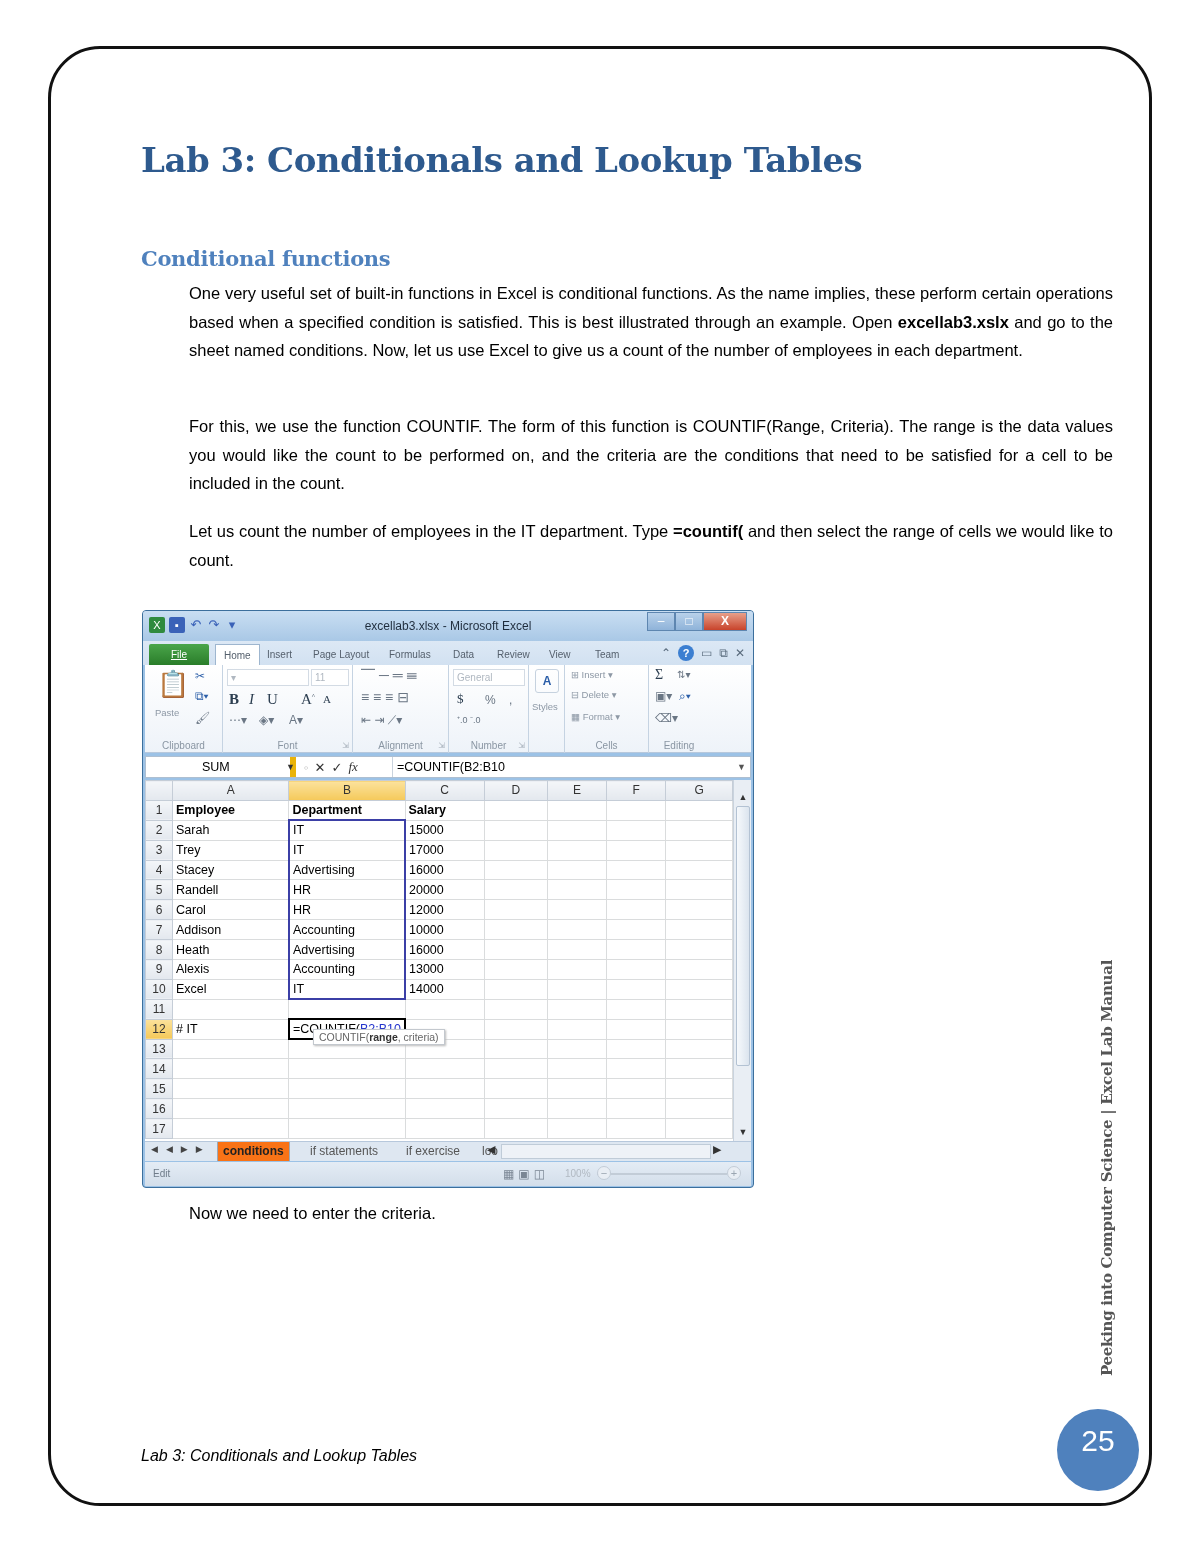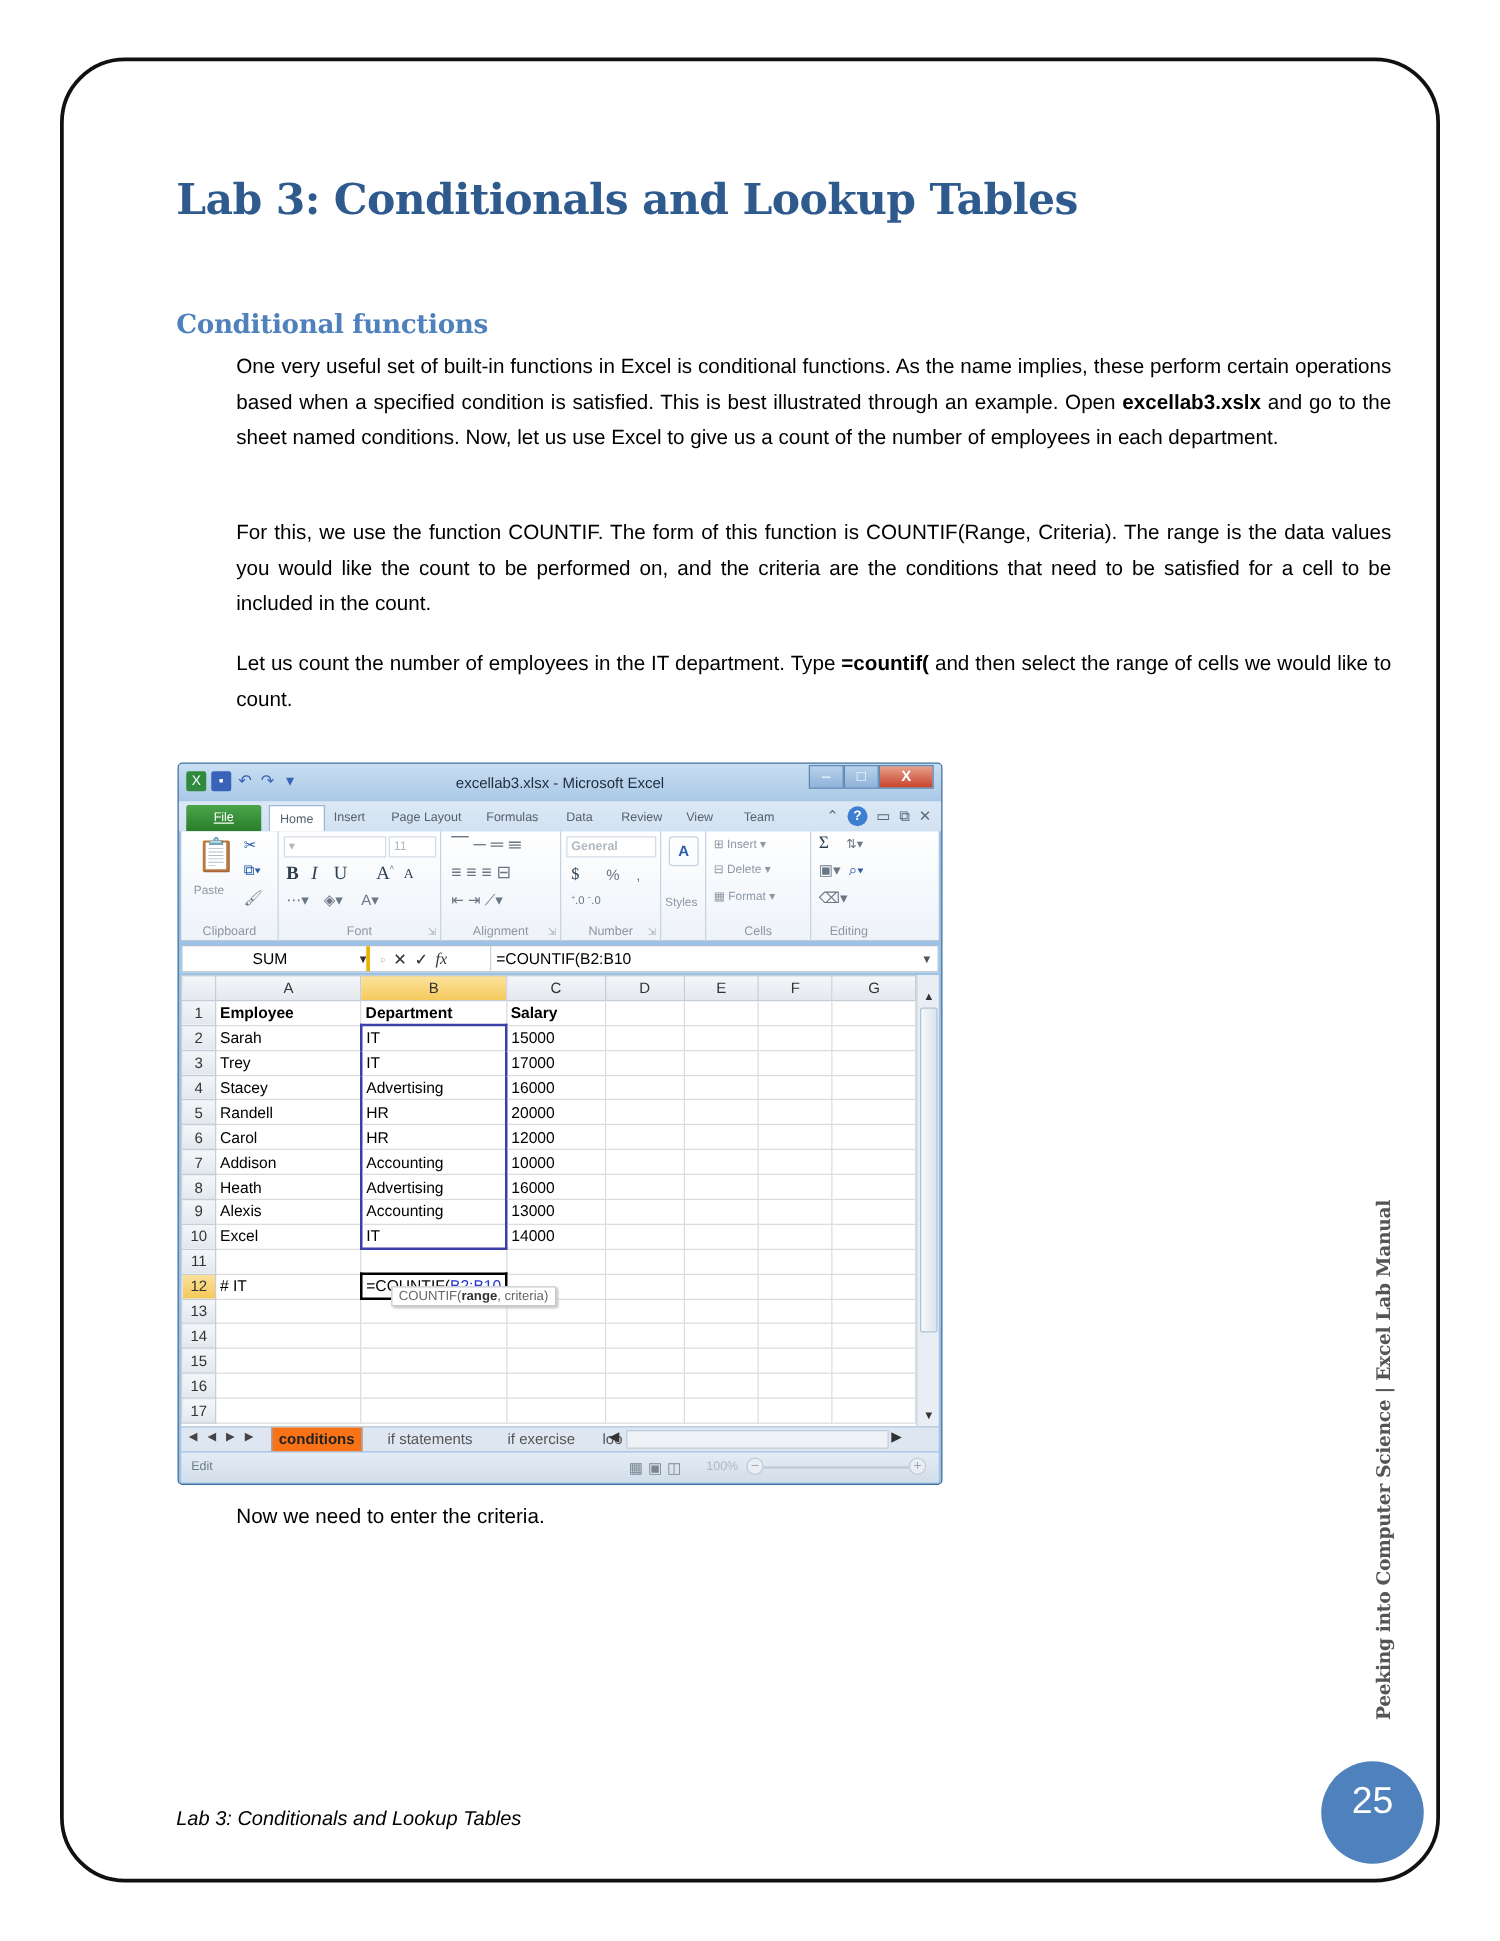--- a/index.html
+++ b/index.html
@@ -70,21 +70,21 @@
   .gl-launcher { position: absolute; right: 3px; bottom: 3px; font-size: 8px; color: #a0aab5; }
   .ricon { position: absolute; font-size: 12px; color: #6a7684; }
   .ricon.dark { color: #2c3e50; font-family: "Liberation Serif", serif; font-size: 15px; }
   .rtext { position: absolute; font-size: 9.5px; color: #8d98a5; }
   .combo { position: absolute; height: 17px; border: 1px solid #d3dbe4; background: #fff; font-size: 10px; color: #b0b8c1; line-height: 15px; padding-left: 3px; }
 
   .xl-formulabar {
     position: absolute; left: 2px; top: 145px; width: 606px; height: 22px;
     background: #fff; border: 1px solid #aebfd1;
   }
-  .namebox { position: absolute; left: 0; top: 0; width: 150px; height: 20px; font-size: 12.5px; line-height: 20px; padding-left: 56px; color: #000; border-right: 3px solid #eab308; }
+  .namebox { position: absolute; left: 0; top: 0; width: 150px; height: 20px; font-size: 12.5px; line-height: 20px; padding-left: 56px; color: #000; border-right: 6px solid #eab308; }
   .nb-arrow { position: absolute; left: 140px; top: 0; font-size: 9px; line-height: 20px; color: #333; }
   .fx-btns { position: absolute; left: 158px; top: 0; height: 20px; display: flex; gap: 6px; align-items: center; font-size: 13px; color: #333; }
   .fx-btns .fx { font-style: italic; font-family: "Liberation Serif", serif; font-size: 13px; }
   .formula { position: absolute; left: 246px; top: 0; height: 20px; line-height: 20px; font-size: 12.5px; border-left: 1px solid #c9d3de; padding-left: 4px; }
   .fb-expand { position: absolute; right: 4px; top: 0; font-size: 9px; line-height: 20px; color: #555; }
 
   .grid-wrap { position: absolute; left: 2px; top: 169px; width: 588px; height: 361px; background: #fff; }
   table.grid { border-collapse: collapse; table-layout: fixed; font-size: 12.5px; }
   table.grid td, table.grid th { height: 19.9px; border: 1px solid #dadcdd; padding: 0 3px; white-space: nowrap; overflow: hidden; }
   table.grid th { background: linear-gradient(#f4f6f9, #e3e8ee); font-weight: normal; color: #333; text-align: center; border-color: #c5cdd7; font-size: 12px; }
@@ -206,31 +206,31 @@
       <span class="gl-launcher">⇲</span>
     </div>
     <div class="rgroup" style="left:208px;width:96px;">
       <span class="ricon" style="left:8px;top:2px;font-size:14px;">⎺ ─ ═ ☰</span>
       <span class="ricon" style="left:8px;top:24px;font-size:14px;">≡ ≡ ≡ ⊟</span>
       <span class="ricon" style="left:8px;top:48px;">⇤ ⇥ ⟋▾</span>
       <span class="glabel">Alignment</span>
       <span class="gl-launcher">⇲</span>
     </div>
     <div class="rgroup" style="left:304px;width:80px;">
-      <div class="combo" style="left:4px;top:4px;width:72px;font-weight:bold;">General</div>
+      <div class="combo" style="left:4px;top:4px;width:72px;">General</div>
       <span class="ricon dark" style="left:8px;top:26px;font-size:13px;">$</span>
       <span class="ricon" style="left:36px;top:28px;">%</span>
       <span class="ricon" style="left:60px;top:28px;">,</span>
       <span class="ricon" style="left:8px;top:48px;font-size:9px;">⁺.0 ⁻.0</span>
       <span class="glabel">Number</span>
       <span class="gl-launcher">⇲</span>
     </div>
     <div class="rgroup" style="left:384px;width:36px;">
       <span class="ricon" style="left:6px;top:4px;width:24px;height:24px;border:1px solid #c6d2df;border-radius:3px;text-align:center;line-height:22px;color:#2b5ea8;font-weight:bold;">A</span>
-      <span class="rtext" style="left:3px;top:36px;margin-top:16px;">Styles</span>
+      <span class="rtext" style="left:3px;top:36px;">Styles</span>
     </div>
     <div class="rgroup" style="left:420px;width:84px;">
       <span class="rtext" style="left:6px;top:4px;">⊞ <span>Insert</span> ▾</span>
       <span class="rtext" style="left:6px;top:24px;">⊟ <span>Delete</span> ▾</span>
       <span class="rtext" style="left:6px;top:46px;">▦ <span>Format</span> ▾</span>
       <span class="glabel">Cells</span>
     </div>
     <div class="rgroup" style="left:504px;width:60px;border-right:none;">
       <span class="ricon dark" style="left:6px;top:2px;font-size:14px;">Σ</span>
       <span class="ricon" style="left:28px;top:4px;font-size:10px;">⇅▾</span>

